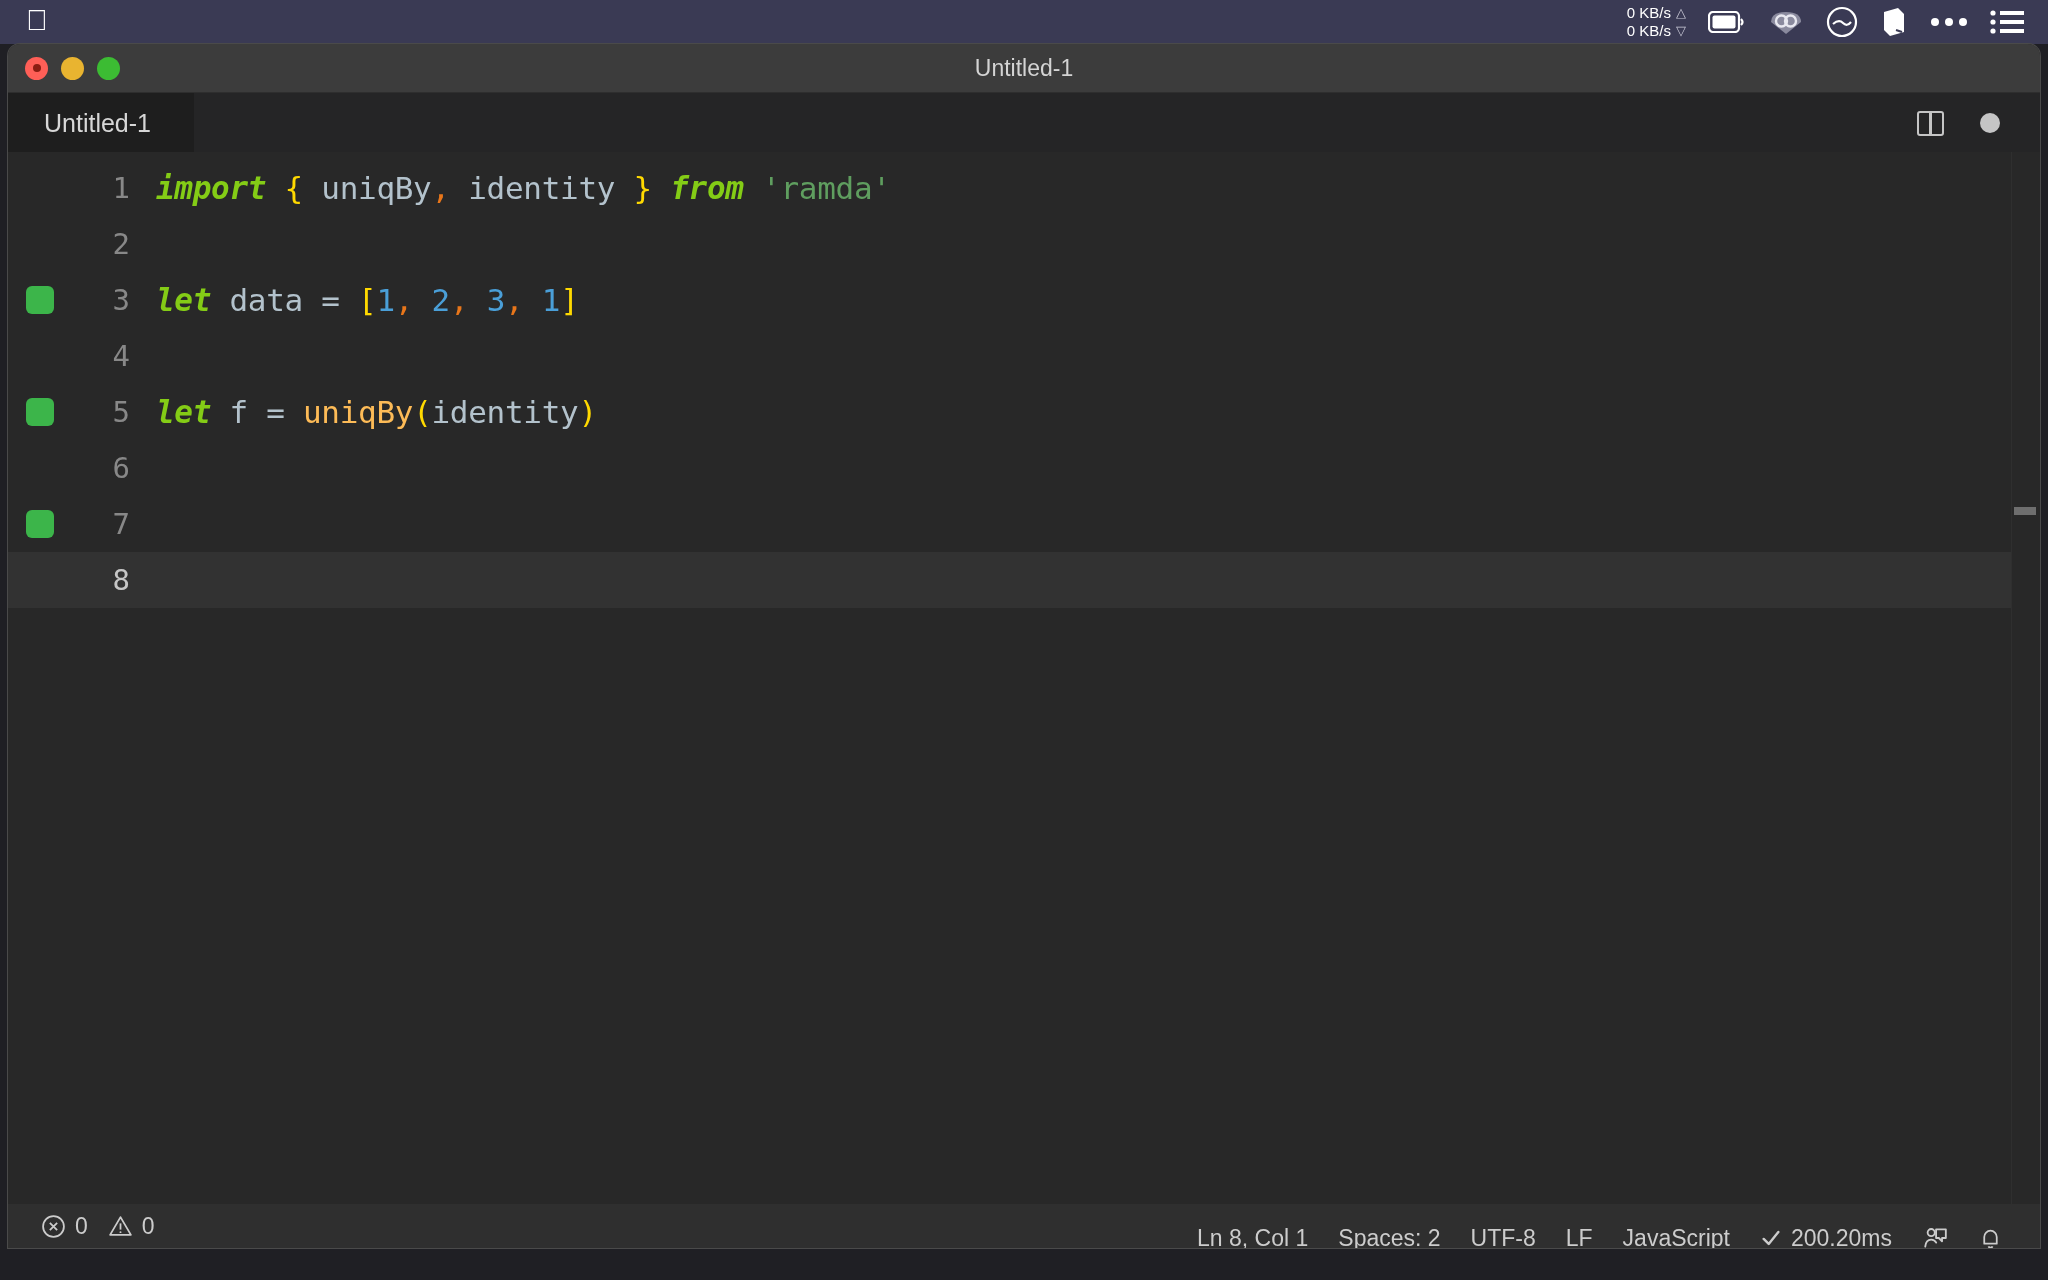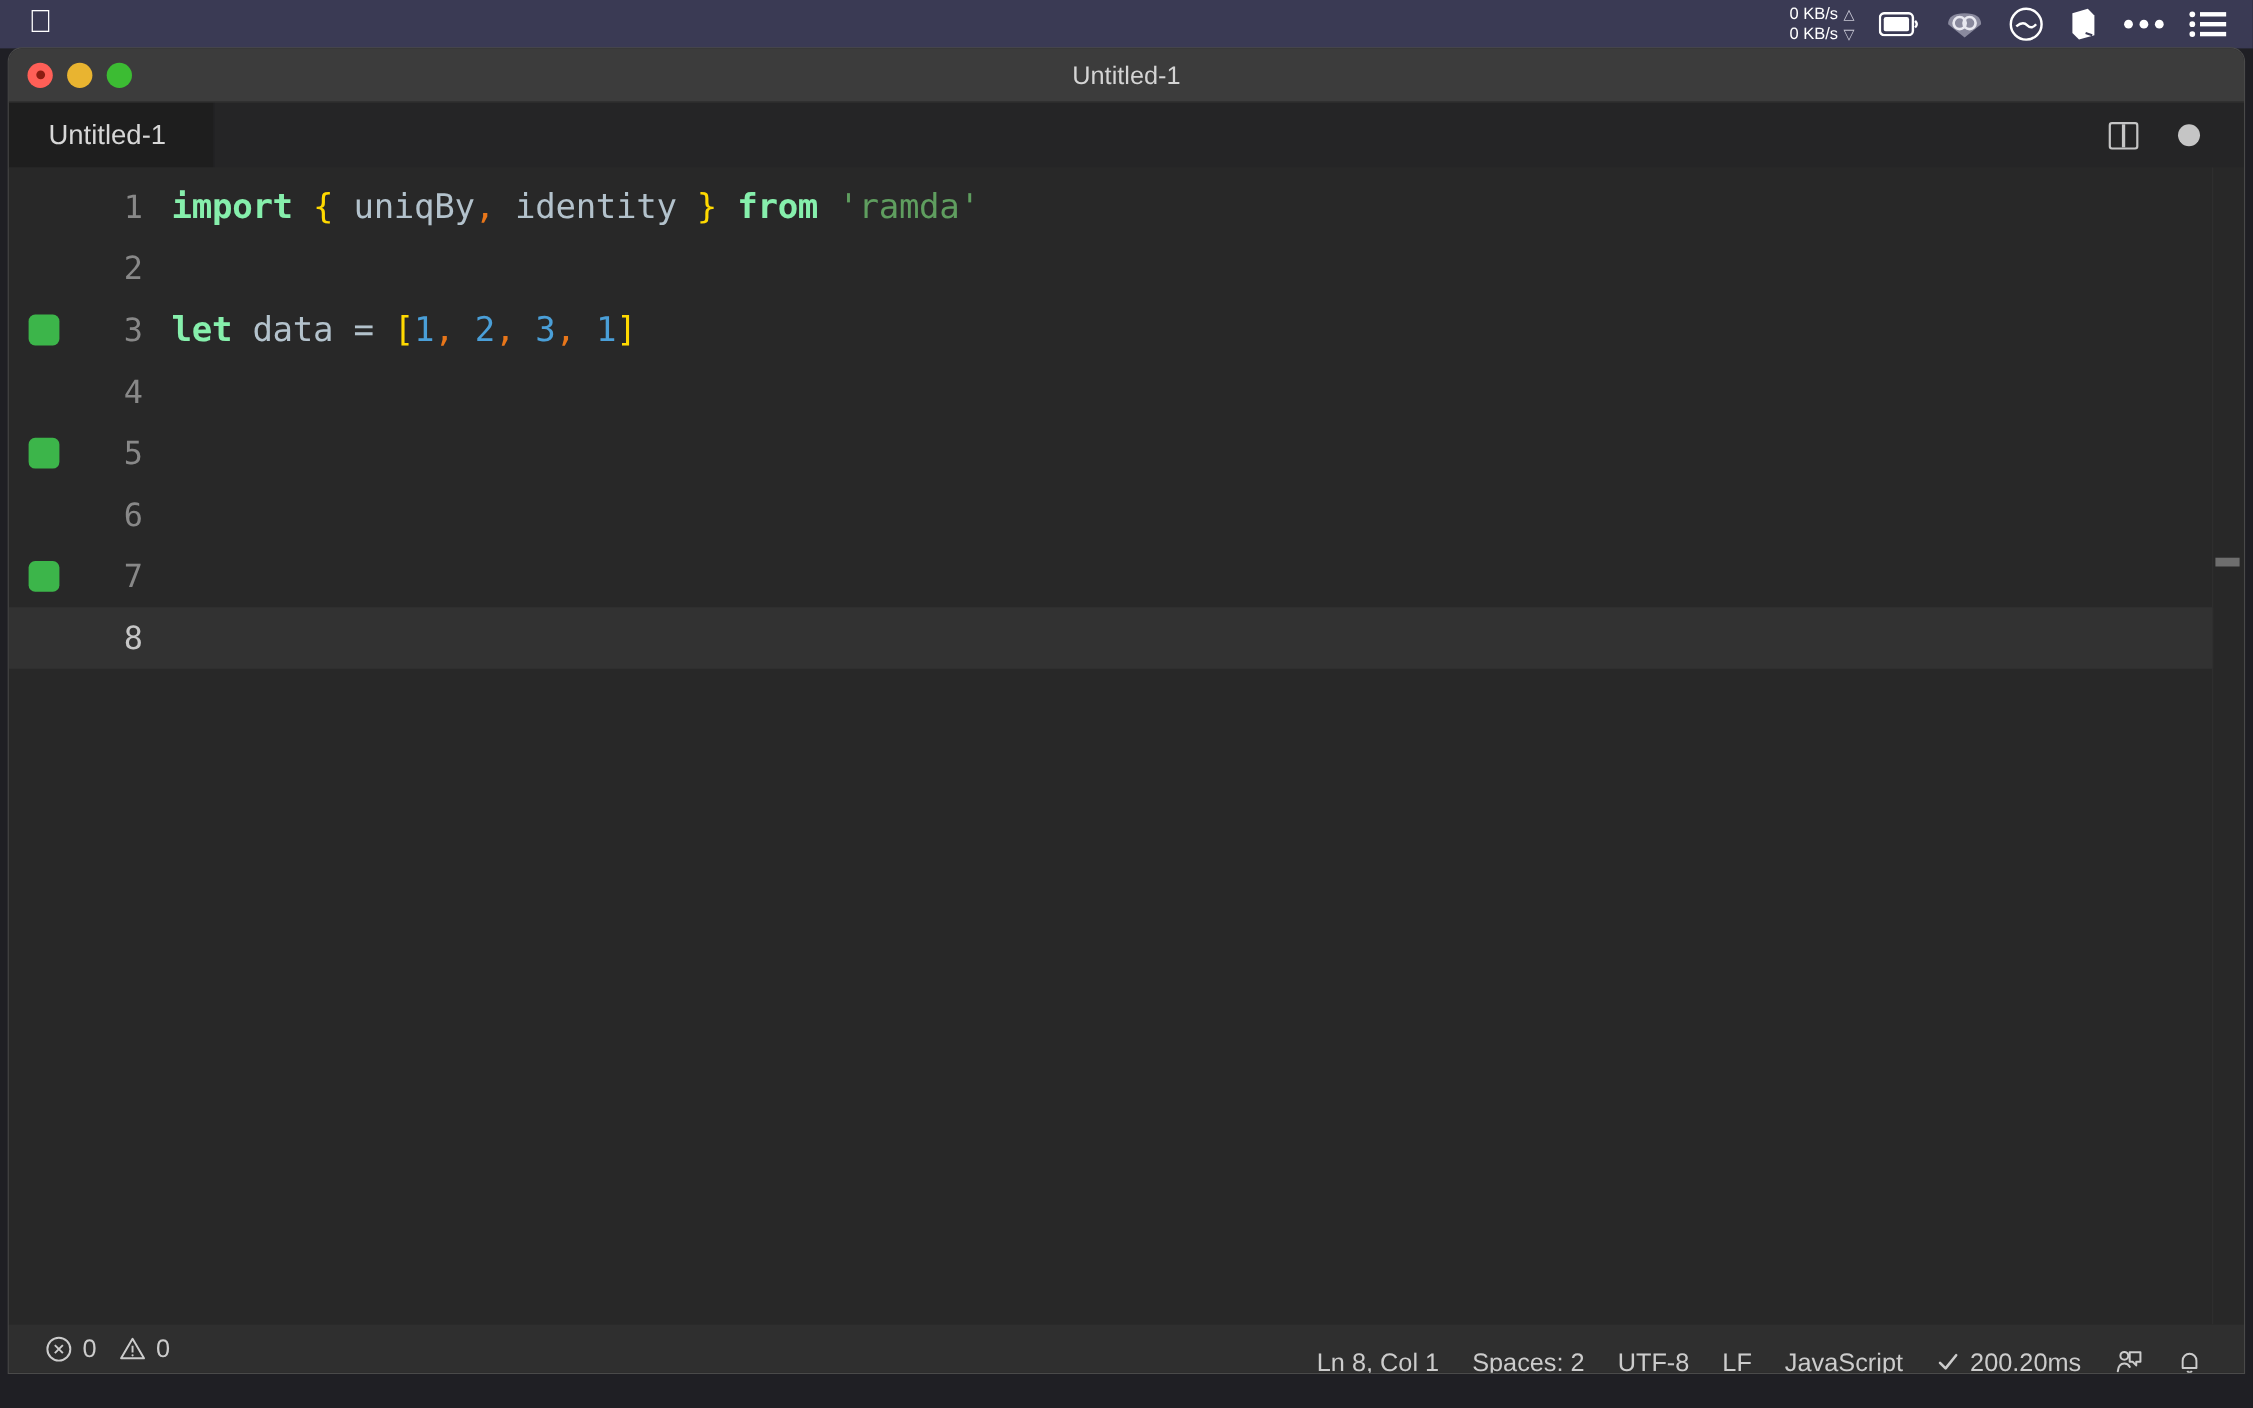--- a/index.html
+++ b/index.html
@@ -193,21 +193,21 @@
     font-size: 29px;
     user-select: none;
   }
   .code-text {
     font-family: "DejaVu Sans Mono", monospace;
     font-size: 31px;
     letter-spacing: -0.3px;
     padding-left: 4px;
   }
   
-  .t-kw      { color: #86efac; font-weight: bold; }
+  .t-kw      { color: #84cc16; font-weight: bold; font-style: italic; }
   .t-var     { color: #b3c2cc; }
   .t-op      { color: #b3c2cc; }
   .t-brace   { color: #ffd900; }
   .t-paren   { color: #ffd900; }
   .t-num     { color: #4a9fd8; }
   .t-comma   { color: #e8761a; }
   .t-str     { color: #5f9e5f; }
   .t-fn      { color: #fdbb57; }
   .t-comment { color: #8a8a8a; font-style: italic; }
   .t-result  { color: #2d8fd5; }
@@ -346,21 +346,21 @@
       <span id="dirty-dot"></span>
     </div>
   </div>
 
   <div id="editor">
     <div id="code-area">
         <div class="code-line"><div class="glyph"></div><div class="gutter-num">1</div><div class="code-text"><span class="t-kw">import</span><span class="t-var"> </span><span class="t-brace">{</span><span class="t-var"> uniqBy</span><span class="t-comma">,</span><span class="t-var"> identity </span><span class="t-brace">}</span><span class="t-var"> </span><span class="t-kw">from</span><span class="t-var"> </span><span class="t-str">'ramda'</span></div></div>
         <div class="code-line"><div class="glyph"></div><div class="gutter-num">2</div><div class="code-text"></div></div>
         <div class="code-line"><div class="glyph"><span class="bp"></span></div><div class="gutter-num">3</div><div class="code-text"><span class="t-kw">let</span><span class="t-var"> data </span><span class="t-op">=</span><span class="t-var"> </span><span class="t-brace">[</span><span class="t-num">1</span><span class="t-comma">,</span><span class="t-var"> </span><span class="t-num">2</span><span class="t-comma">,</span><span class="t-var"> </span><span class="t-num">3</span><span class="t-comma">,</span><span class="t-var"> </span><span class="t-num">1</span><span class="t-brace">]</span></div></div>
         <div class="code-line"><div class="glyph"></div><div class="gutter-num">4</div><div class="code-text"></div></div>
-        <div class="code-line"><div class="glyph"><span class="bp"></span></div><div class="gutter-num">5</div></div>
+        <div class="code-line"><div class="glyph"><span class="bp"></span></div><div class="gutter-num">5</div><div class="code-text"><span class="t-kw">let</span><span class="t-var"> f </span><span class="t-op">=</span><span class="t-var"> </span><span class="t-fn">uniqBy</span><span class="t-paren">(</span><span class="t-var">identity</span><span class="t-paren">)</span></div></div>
         <div class="code-line"><div class="glyph"></div><div class="gutter-num">6</div><div class="code-text"></div></div>
         <div class="code-line"><div class="glyph"><span class="bp"></span></div><div class="gutter-num">7</div></div>
         <div class="code-line active"><div class="glyph"></div><div class="gutter-num">8</div><div class="code-text"></div></div>
       </div>
     <div id="scroll-track">
       <div id="scroll-mark"></div>
     </div>
   </div>
 
   <div id="statusbar">

